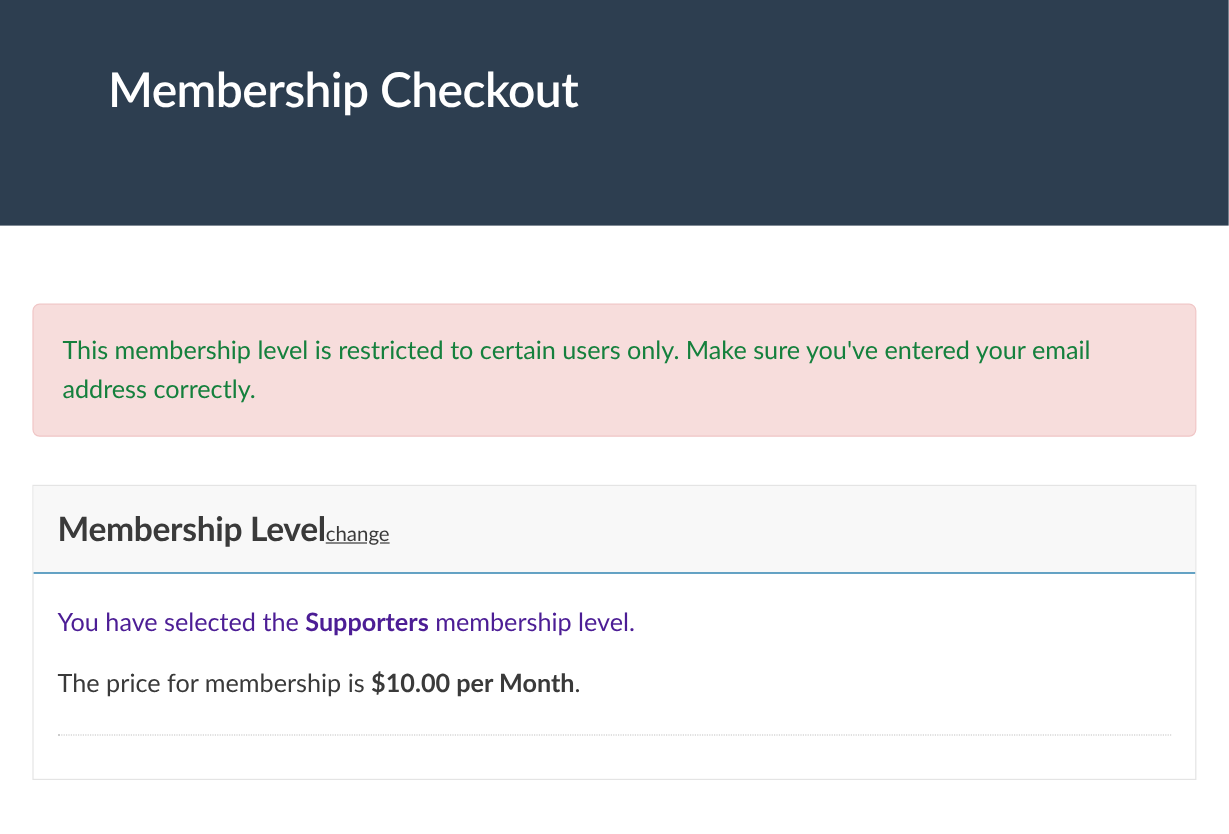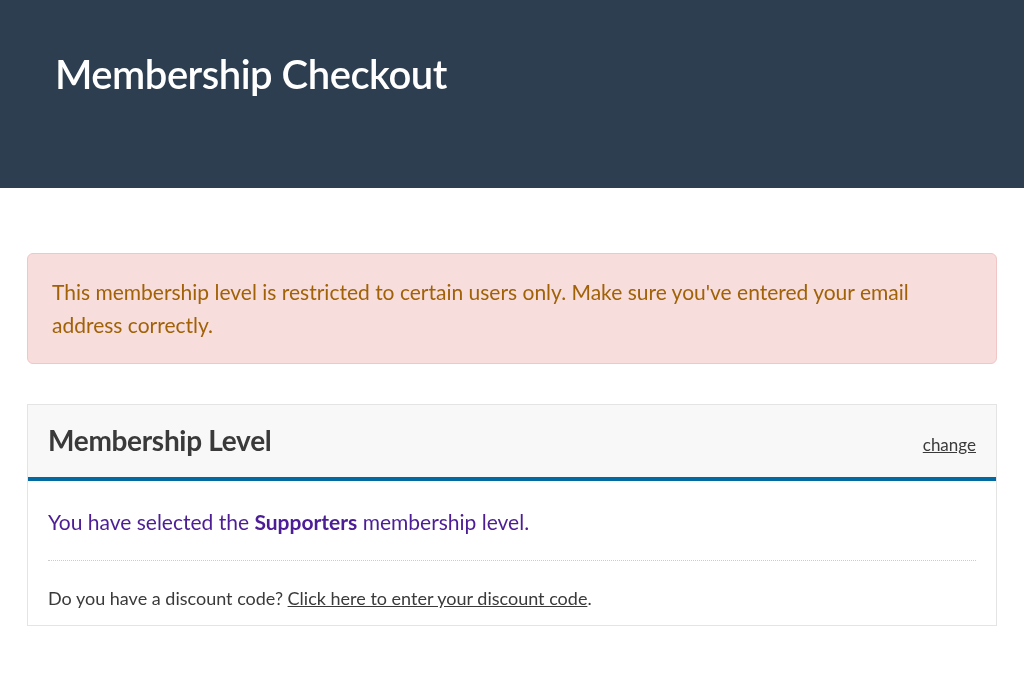--- a/index.html
+++ b/index.html
@@ -10,45 +10,45 @@
     }
     .page-header {
       background: #2d3e50;
       padding: 50px 55px 90px;
     }
     .page-header h1 {
       color: #fff;
       font-size: 40px;
       font-weight: 600;
       letter-spacing: -0.5px;
+      margin-left: 35px;
     }
     .container {
       max-width: 970px;
       margin: 0 auto;
       padding: 65px 0 0;
     }
     .alert-error {
       background: #f7dddc;
       border: 1px solid #f0c6c6;
       border-radius: 6px;
       padding: 22px 24px;
-      color: #a16207;
+      color: #15803d;
       font-size: 21px;
       line-height: 1.55;
       margin-bottom: 40px;
     }
     .section {
       border: 1px solid #e4e4e4;
     }
     .section-header {
       display: flex;
       align-items: baseline;
-      justify-content: space-between;
       background: #f8f8f8;
-      border-bottom: 4px solid #0369a1;
+      border-bottom: 1px solid #0369a1;
       padding: 18px 20px 20px;
     }
     .section-header h2 {
       font-size: 28px;
       font-weight: 700;
       color: #3a3a3a;
       letter-spacing: -0.3px;
     }
     .change-link {
       color: #3a3a3a;
@@ -110,22 +110,22 @@
       <h2>Membership Level</h2>
       <a class="change-link">change</a>
     </div>
 
     <div class="section-body">
 
       <p class="selection-line">
         <span>You have selected the </span><strong>Supporters</strong><span> membership level.</span>
       </p>
 
+      <p class="price-line">
+        <span>The price for membership is </span><strong>$10.00 per Month</strong><span>.</span>
+      </p>
 
       <hr class="dotted-sep">
 
-      <p class="discount-line">
-        <span>Do you have a discount code? </span><a class="discount-link">Click here to enter your discount code</a><span>.</span>
-      </p>
 
     </div>
   </div>
 </div>
 
 </body></html>

